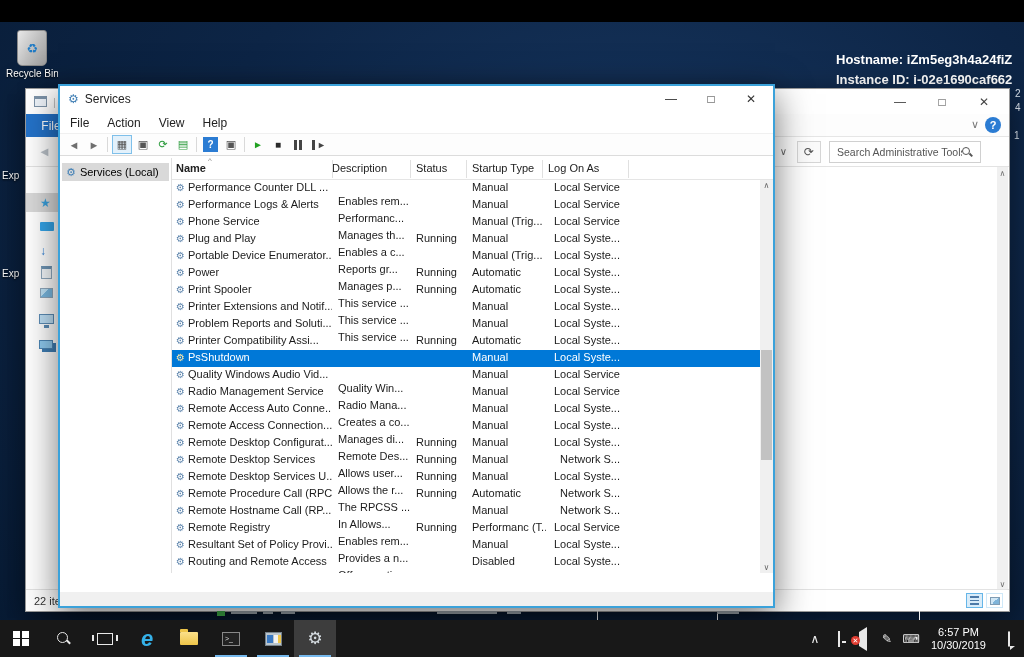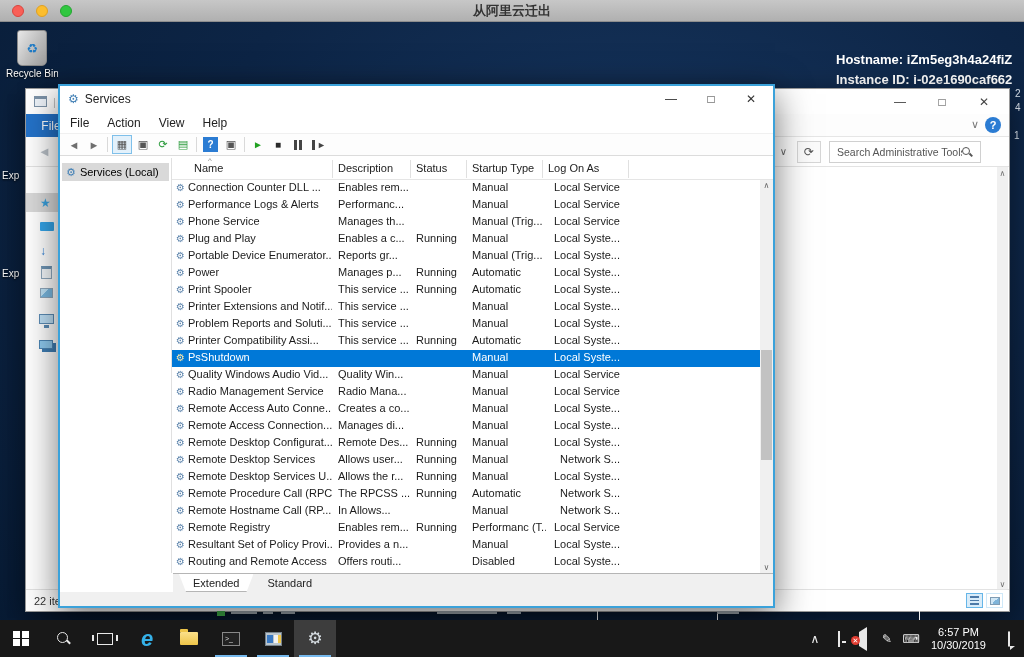--- a/index.html
+++ b/index.html
@@ -132,21 +132,21 @@
   .list-header { position:relative; height:22px; border-bottom:1px solid #e5e5e5; background:#fff;
     color:#222; }
   .hcell { position:absolute; top:4px; font-size:11px; }
   .hsep { position:absolute; top:2px; width:1px; height:18px; background:#e0e0e0; }
   .sortmark { position:absolute; left:36px; top:-2px; color:#888; font-size:8px; }
   .rows { position:absolute; left:0; top:22px; right:13px; bottom:0; }
   .svc-row { position:relative; height:17px; color:#1b1b1b; white-space:nowrap; }
   .svc-row .c { position:absolute; top:1px; overflow:hidden; }
   .svc-row .name { left:4px; width:156px; display:flex; align-items:center; }
   .svc-row .gear { font-size:10px; color:#5f86ad; margin-right:3px; }
-  .svc-row .desc { left:166px; width:74px; }
+  .svc-row .desc { left:166px; width:74px;margin-top:14px; }
   .svc-row .st  { left:244px; width:54px; }
   .svc-row .su  { left:300px; width:74px; }
   .svc-row .lo  { left:368px; width:80px;text-align:right; }
   .svc-row.selected { background:#0078d7; color:#fff; }
   .svc-row.selected .gear { color:#ffe9a8; }
   .sv-scroll { position:absolute; right:0; top:22px; bottom:0; width:13px; background:#f0f0f0;
     color:#666; font-size:8px; }
   .sv-scroll .up { position:absolute; top:1px; left:0; right:0; text-align:center; }
   .sv-scroll .dn { position:absolute; bottom:1px; left:0; right:0; text-align:center; }
   .sv-thumb { position:absolute; left:1px; right:1px; top:170px; height:110px; background:#c2c2c2; }
@@ -194,26 +194,20 @@
   .clock { color:#fff; font-size:11px; text-align:center; line-height:13px; padding:0 8px; white-space:nowrap; }
   .action { width:15px; height:12px; border:1.5px solid #e8e8e8; border-radius:2px; position:relative; margin:0 auto; }
   .action::after { content:""; position:absolute; left:1px; bottom:-4px; width:0; height:0;
     border-top:4px solid #e8e8e8; border-right:5px solid transparent; }
 </style>
 </head>
 <body>
 
 <div class="screen">
 
-  <div class="macbar">
-    <span class="tl red"></span>
-    <span class="tl yellow"></span>
-    <span class="tl green"></span>
-    <span class="mac-title">从阿里云迁出</span>
-  </div>
 
   <div class="desktop">
     <div class="recycle">
       <div class="rb-body">♻</div>
       <div class="rb-label">Recycle Bin</div>
     </div>
     <div class="hostinfo">
       <div>Hostname: iZm5eg3h4a24fiZ</div>
       <div>Instance ID: i-02e1690caf662</div>
     </div>
@@ -348,36 +342,36 @@
       <div class="sv-body">
         <div class="sv-tree">
           <div class="tree-item">
             <span class="g">⚙</span>
             <span>Services (Local)</span>
           </div>
         </div>
         <div class="sv-list">
           <div class="list-header">
             <span class="sortmark">^</span>
-            <span class="hcell" style="left:22px;">Name</span>
-            <span class="hcell" style="left:166px;">Description</span>
+            <span class="hcell" style="left:4px;font-weight:bold;">Name</span>
+            <span class="hcell" style="left:160px;">Description</span>
             <span class="hcell" style="left:244px;">Status</span>
             <span class="hcell" style="left:300px;">Startup Type</span>
             <span class="hcell" style="left:376px;">Log On As</span>
             <span class="hsep" style="left:160px;"></span>
             <span class="hsep" style="left:238px;"></span>
             <span class="hsep" style="left:294px;"></span>
             <span class="hsep" style="left:370px;"></span>
             <span class="hsep" style="left:456px;"></span>
           </div>
           <div class="rows">
               <div class="svc-row">
                 <span class="c name">
                   <span class="gear">⚙</span>
-                  <span>Connection Counter DLL ...</span>
+                  <span>Performance Counter DLL ...</span>
                 </span>
                 <span class="c desc">Enables rem...</span>
                 <span class="c st"></span>
                 <span class="c su">Manual</span>
                 <span class="c lo">Local Service</span>
               </div>
               <div class="svc-row">
                 <span class="c name">
                   <span class="gear">⚙</span>
                   <span>Performance Logs &amp; Alerts</span>
@@ -597,24 +591,20 @@
                 <span class="c su">Disabled</span>
                 <span class="c lo">Local Syste...</span>
               </div>
             </div>
           <div class="sv-scroll">
             <span class="up">∧</span>
             <div class="sv-thumb"></div>
             <span class="dn">∨</span>
           </div>
         </div>
-      </div>
-      <div class="sv-tabs">
-        <span class="tab active">Extended</span>
-        <span class="tab">Standard</span>
       </div>
       <div class="sv-footer"></div>
     </div>
   </div>
 
   <div class="taskbar">
     <div class="tbtn">
         <span class="winlogo">
           <i></i>
           <i></i>

